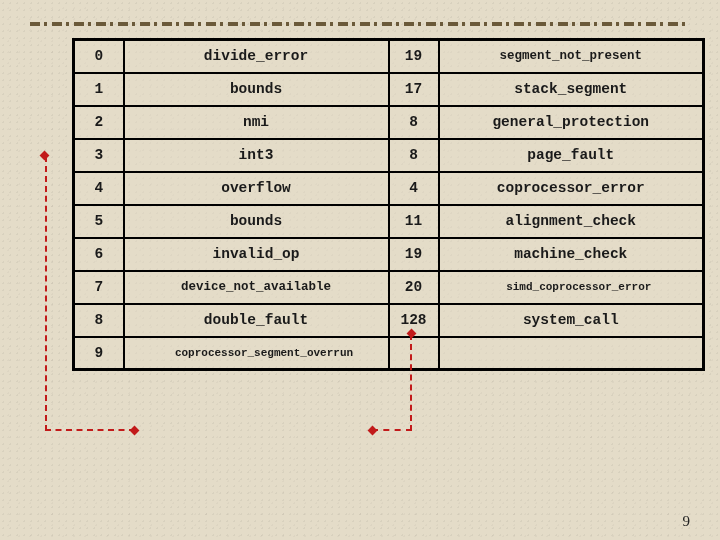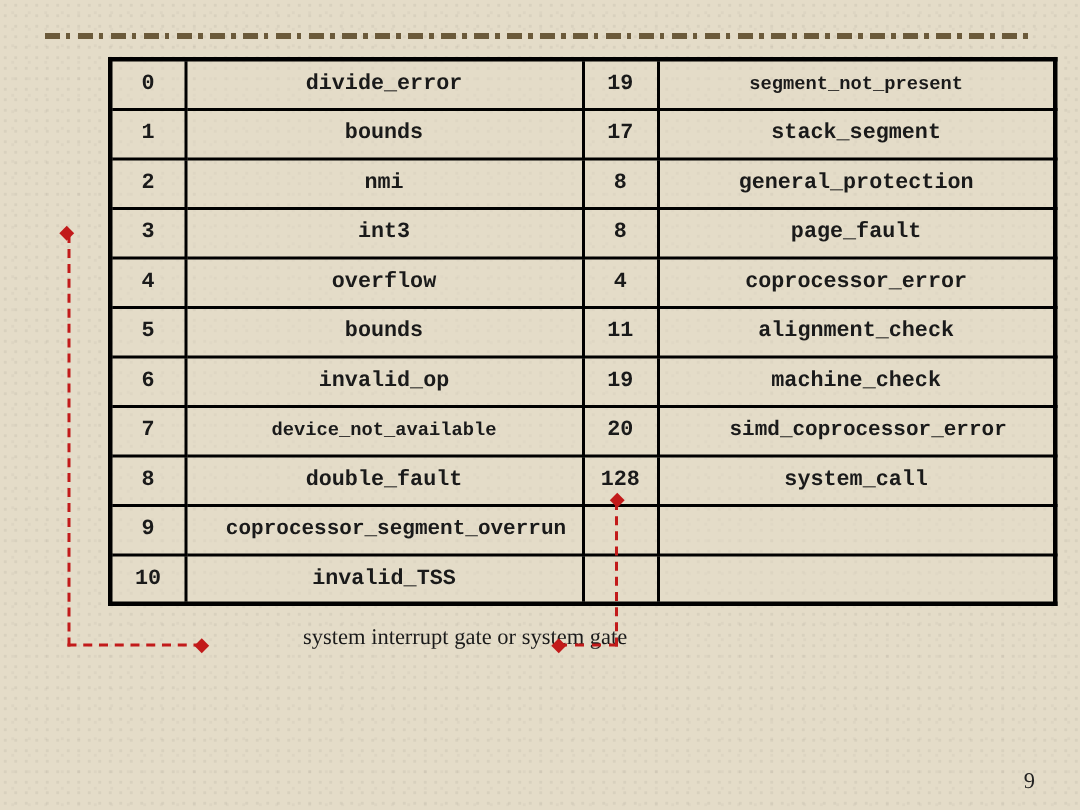--- a/index.html
+++ b/index.html
@@ -65,21 +65,21 @@
     font-size: 14.5px;
     color: #1a1a1a;
     height: 33px;
     padding: 0 4px;
     white-space: nowrap;
     overflow: hidden;
   }
   col.num { width: 50px; }
   col.name { width: 265px; }
   .fs-sm { font-size: 12.5px; }
-  .fs-xs { font-size: 14px; padding-left: 20px; }
+  .fs-xs { font-size: 11px; padding-left: 20px; }
   .caption {
     font-family: Georgia, 'Times New Roman', serif;
     font-size: 15px;
     margin-top: 13px;
     margin-left: 130px;
     color: #1a1a1a;
   }
   .pagenum {
     position: absolute;
     bottom: 10px;
@@ -173,34 +173,27 @@
           <td>double_fault</td>
           <td>128</td>
           <td>system_call</td>
         </tr>
         <tr>
           <td>9</td>
           <td class="fs-xs">coprocessor_segment_overrun</td>
           <td></td>
           <td></td>
         </tr>
-        <tr>
-          <td>10</td>
-          <td>invalid_TSS</td>
-          <td></td>
-          <td></td>
-        </tr>
       </tbody>
     </table>
 
     <div class="arrow-left" style="left:-27px; top:118px; width:90px; height:275px;"></div>
     <div class="diamond" style="left:-31px; top:114px;"></div>
     <div class="diamond" style="left:59px; top:389px;"></div>
 
     <div class="arrow-right" style="left:300px; top:296px; width:40px; height:97px;"></div>
     <div class="diamond" style="left:336px; top:292px;"></div>
     <div class="diamond" style="left:297px; top:389px;"></div>
 
-    <div class="caption">system interrupt gate or system gate</div>
   </div>
 </div>
 
 <div class="pagenum">9</div>
 
 </body></html>

